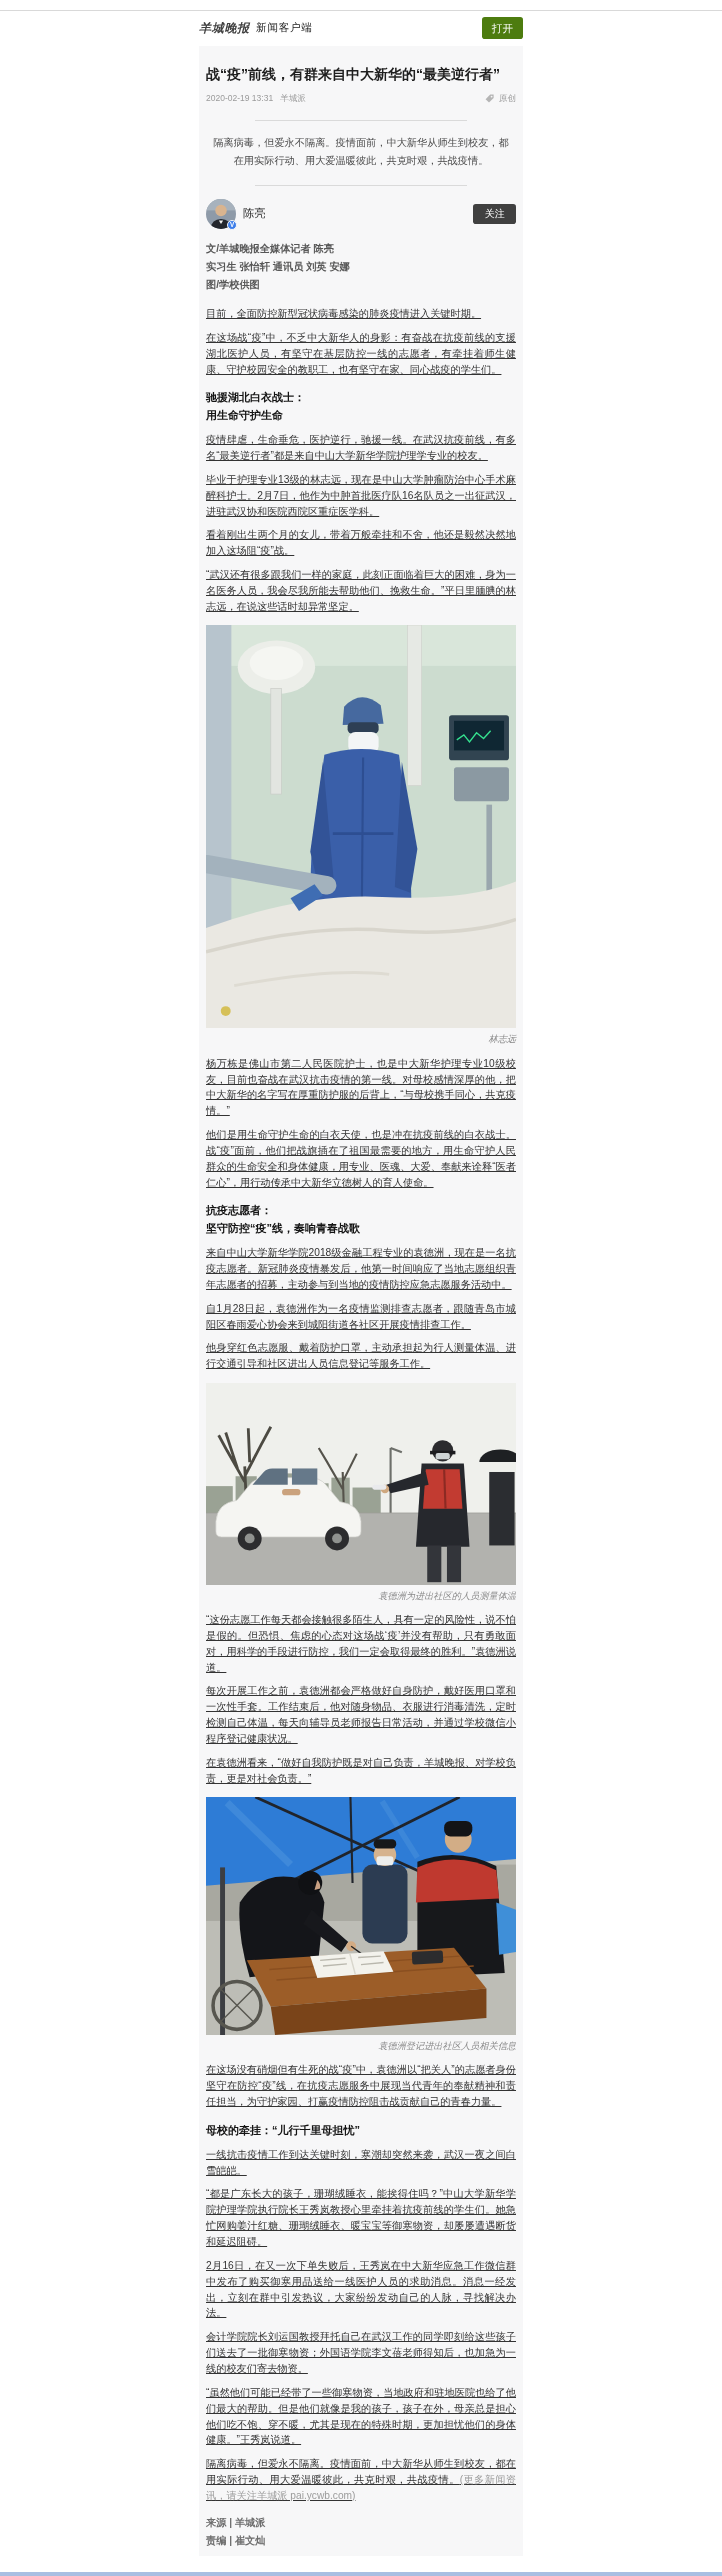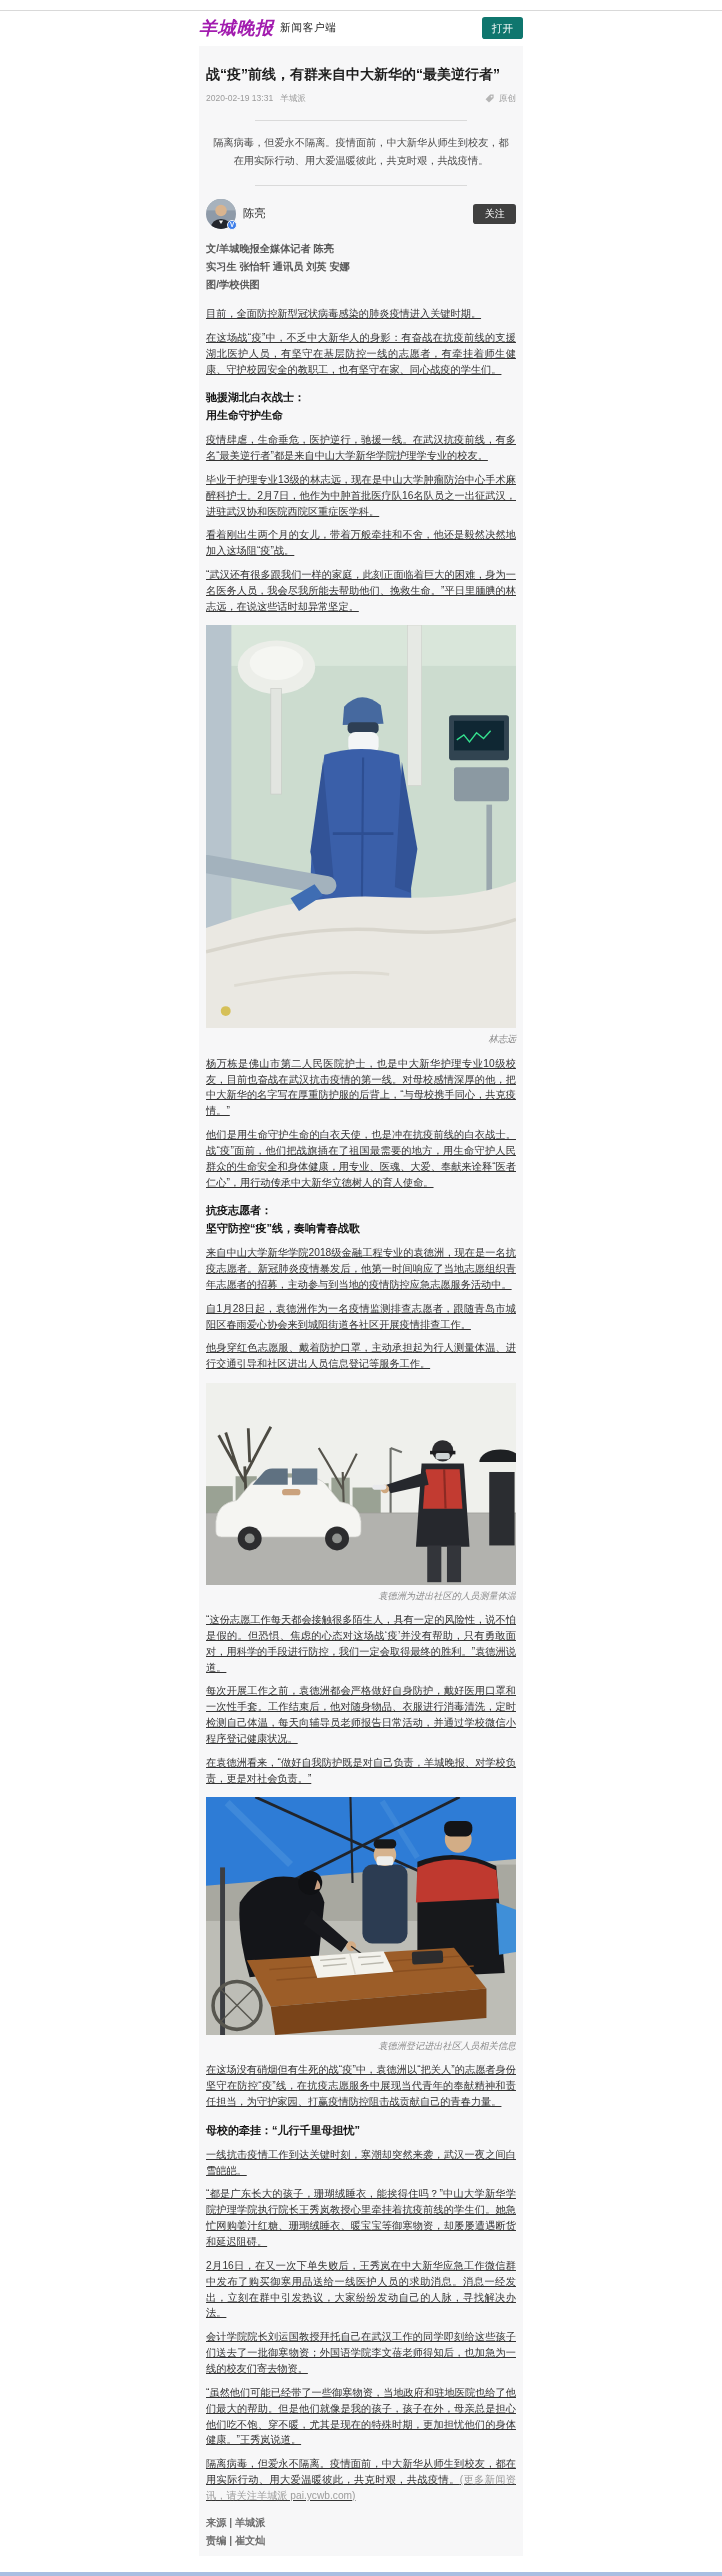--- a/index.html
+++ b/index.html
@@ -1,23 +1,23 @@
 <!DOCTYPE html>
 <html style="font-size:11.3px"><head>
 <meta charset="utf-8">
 <style>
   * { box-sizing: border-box; }
   html,body { margin:0; padding:0; background:#fff; }
   body { font-family:"Liberation Sans","DejaVu Sans",sans-serif; }
   .page { position:relative; width:722px; height:2576px; margin:0 auto; background:#fff; overflow:hidden; }
   .topstrip { height:10.6px; background:#ffffff; border-bottom:0.7px solid #d9d9d9; }
   .header { width:324px; margin:0 auto; height:35px; display:flex; align-items:center; background:#fff; }
-  .logo { font-family:"DejaVu Serif","Liberation Serif",serif; font-weight:bold; font-style:italic; font-size:18px; color:#a21caf; letter-spacing:0.7px; }
+  .logo { font-family:"DejaVu Serif","Liberation Serif",serif; font-weight:bold; font-style:italic; font-size:12px; color:#404040; letter-spacing:0.7px; }
   .applabel { font-size:10.6px; color:#222; margin-left:6.3px; letter-spacing:0.7px; }
-  .open-btn { margin-left:auto; background:#0f766e; color:#fff; font-size:10.6px; line-height:1; padding:5.6px 10px; border:none; border-radius:2.8px; cursor:pointer; }
+  .open-btn { margin-left:auto; background:#4d7c0f; color:#fff; font-size:10.6px; line-height:1; padding:5.6px 10px; border:none; border-radius:2.8px; cursor:pointer; }
   .column { width:324px; min-height:2515px; margin:0 auto; background:#f7f7f8; padding:11.3px 7px 18.3px; }
   .title { font-size:14px; font-weight:bold; color:#1f1f1f; line-height:1.45; margin:7px 0 8.5px; }
   .meta { display:flex; align-items:flex-start; font-size:8.5px; color:#9b9b9b; }
   .meta .src { margin-left:7px; }
   .meta .tagwrap { margin-left:auto; display:flex; align-items:center; gap:5px; color:#9b9b9b; }
   .divider { border:none; border-top:0.7px solid #dadada; width:212px; margin:15.5px auto 12.7px; }
   .summary { text-align:center; font-size:10.2px; color:#4c4c4c; line-height:1.75; padding:0 4.2px; }
   .author-row { display:flex; align-items:center; margin:4.2px 0 2.8px; }
   .avatar { position:relative; width:30px; height:30px; flex:0 0 30px; cursor:pointer; }
   .avatar svg { display:block; border-radius:50%; }

